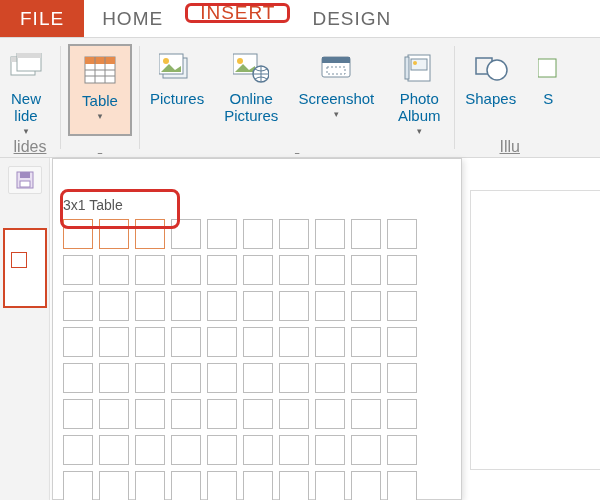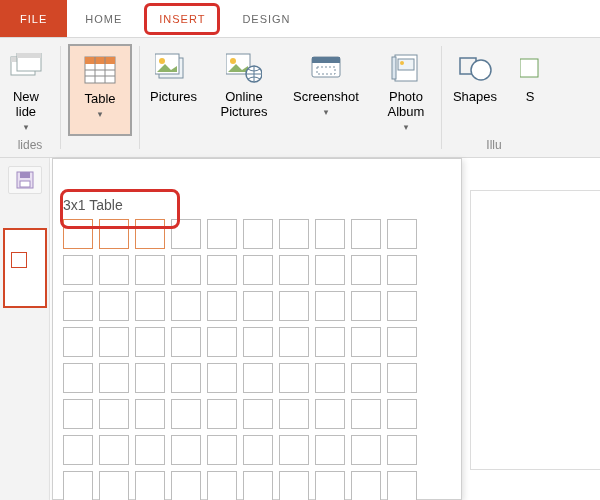--- a/index.html
+++ b/index.html
@@ -19,39 +19,39 @@
     align-items: stretch;
     height: 38px;
     border-bottom: 1px solid #d9d9d9;
     background: #fff;
   }
   .tab {
     padding: 0 18px;
     display: flex;
     align-items: center;
     letter-spacing: 1px;
-    font-size: 11px;
+    font-size: 19px;
     color: #6a6a6a;
     cursor: pointer;
   }
   .tab.file {
     background: #d24726;
     color: #fff;
     font-weight: 400;
     padding: 0 20px;
   }
   .tab.active {
     color: #d24726;
   }
   .tab.highlighted {
     border: 3px solid #d6302a;
     border-radius: 6px;
     margin: 3px 4px;
     padding: 0 12px;
-    height: 32px;
+    height: 20px;
   }
   
   .ribbon {
     display: flex;
     height: 120px;
     background: #f3f3f3;
     border-bottom: 1px solid #d9d9d9;
     position: relative;
   }
   .group {
@@ -60,26 +60,27 @@
     align-items: center;
     padding: 6px 0 2px 0;
     position: relative;
   }
   .group-buttons {
     display: flex;
     flex: 1;
     align-items: flex-start;
   }
   .group-label {
-    font-size: 12px;
+    font-size: 16px;
     color: #888;
     text-align: center;
     width: 100%;
     padding: 2px 0 3px 0;
     border-top: 0;
+    text-decoration: underline;
   }
   .vsep {
     width: 1px;
     background: #dcdcdc;
     margin: 8px 0;
   }
   .rbtn {
     display: flex;
     flex-direction: column;
     align-items: center;
@@ -95,22 +96,22 @@
   }
   .rbtn .icon {
     width: 36px;
     height: 36px;
     margin: 2px 0 4px 0;
     display: flex;
     align-items: center;
     justify-content: center;
   }
   .rbtn .lbl {
-    font-size: 13px;
-    color: #000000;
+    font-size: 15px;
+    color: #0369a1;
     text-align: center;
     line-height: 1.15;
   }
   .rbtn .caret {
     font-size: 9px;
     color: #666;
     margin-top: 2px;
   }
   
   .leftcol {

